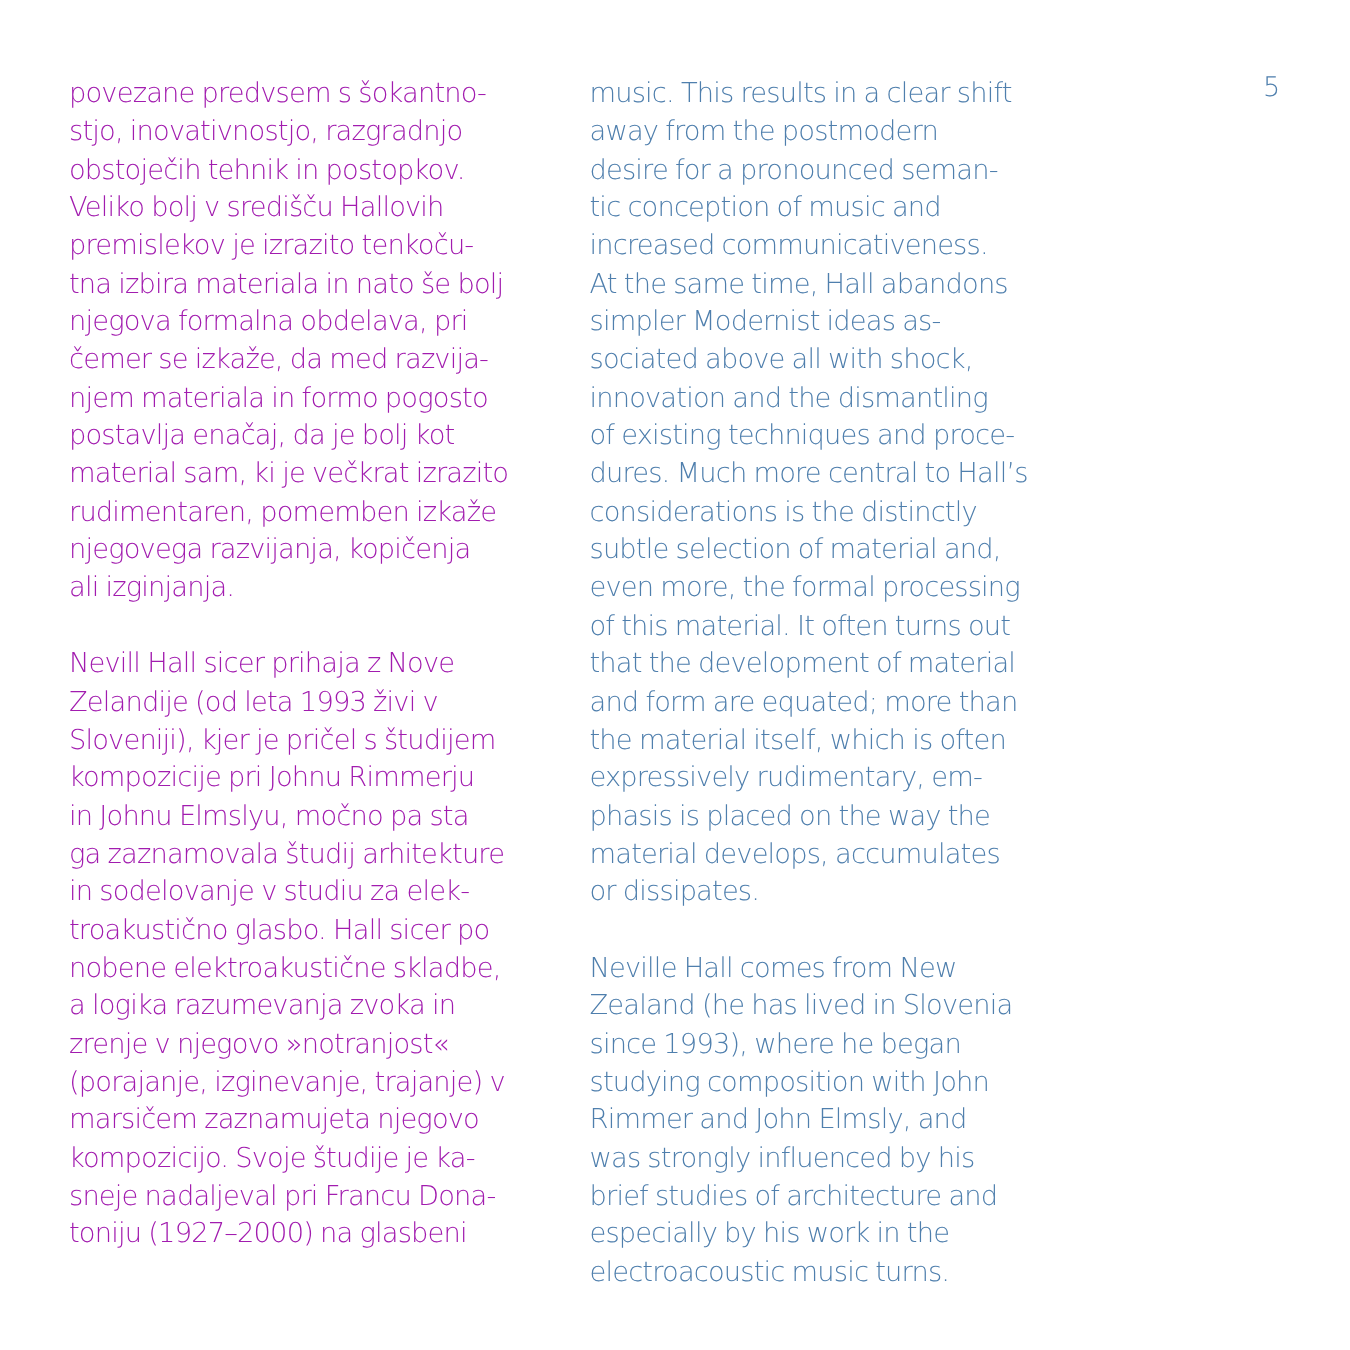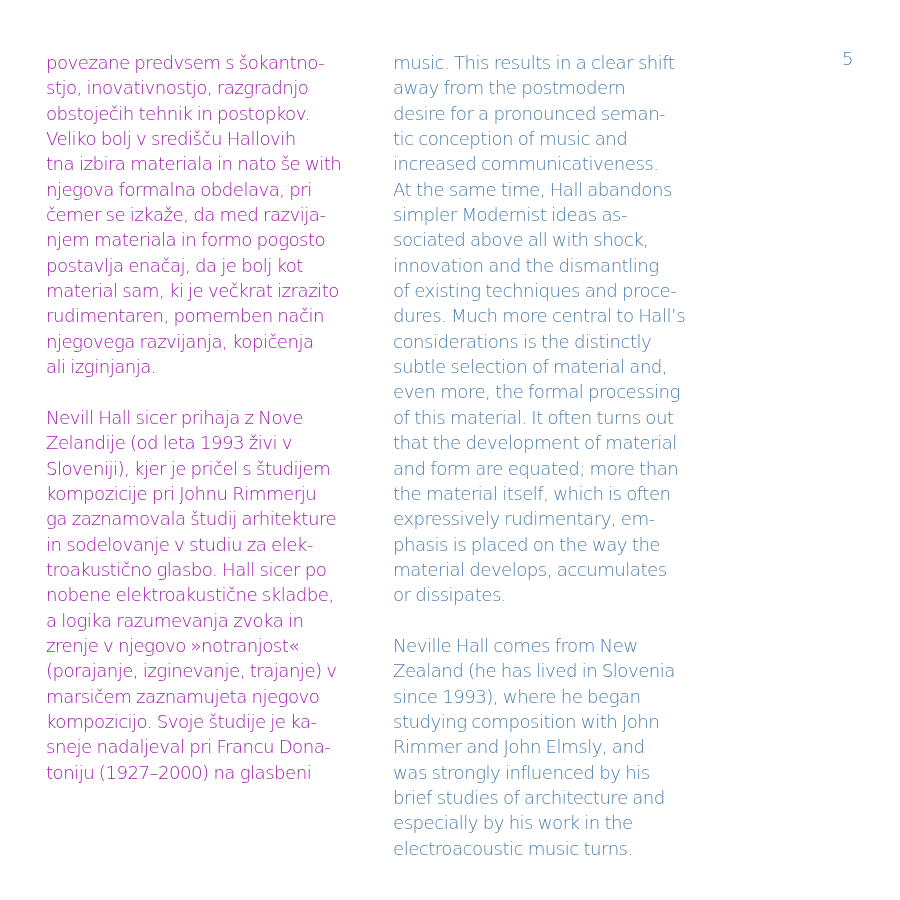--- a/index.html
+++ b/index.html
@@ -55,36 +55,38 @@
   </style>
 </head>
 <body>
 
 <div class="col col-left">
   <div>
     <span class="line">povezane predvsem s šokantno-</span>
     <span class="line">stjo, inovativnostjo, razgradnjo</span>
     <span class="line">obstoječih tehnik in postopkov.</span>
     <span class="line">Veliko bolj v središču Hallovih</span>
-    <span class="line">tna izbira materiala in nato še with</span>
+    <span class="line">premislekov je izrazito tenkoču-</span>
+    <span class="line">tna izbira materiala in nato še bolj</span>
     <span class="line">njegova formalna obdelava, pri</span>
     <span class="line">čemer se izkaže, da med razvija-</span>
     <span class="line">njem materiala in formo pogosto</span>
     <span class="line">postavlja enačaj, da je bolj kot</span>
     <span class="line">material sam, ki je večkrat izrazito</span>
-    <span class="line">rudimentaren, pomemben način</span>
+    <span class="line">rudimentaren, pomemben izkaže</span>
     <span class="line">njegovega razvijanja, kopičenja</span>
     <span class="line">ali izginjanja.</span>
   </div>
   <span class="para-gap"></span>
   <div>
     <span class="line">Nevill Hall sicer prihaja z Nove</span>
     <span class="line">Zelandije (od leta 1993 živi v</span>
     <span class="line">Sloveniji), kjer je pričel s študijem</span>
     <span class="line">kompozicije pri Johnu Rimmerju</span>
+    <span class="line">in Johnu Elmslyu, močno pa sta</span>
     <span class="line">ga zaznamovala študij arhitekture</span>
     <span class="line">in sodelovanje v studiu za elek-</span>
     <span class="line">troakustično glasbo. Hall sicer po</span>
     <span class="line">nobene elektroakustične skladbe,</span>
     <span class="line">a logika razumevanja zvoka in</span>
     <span class="line">zrenje v njegovo »notranjost«</span>
     <span class="line">(porajanje, izginevanje, trajanje) v</span>
     <span class="line">marsičem zaznamujeta njegovo</span>
     <span class="line">kompozicijo. Svoje študije je ka-</span>
     <span class="line">sneje nadaljeval pri Francu Dona-</span>

